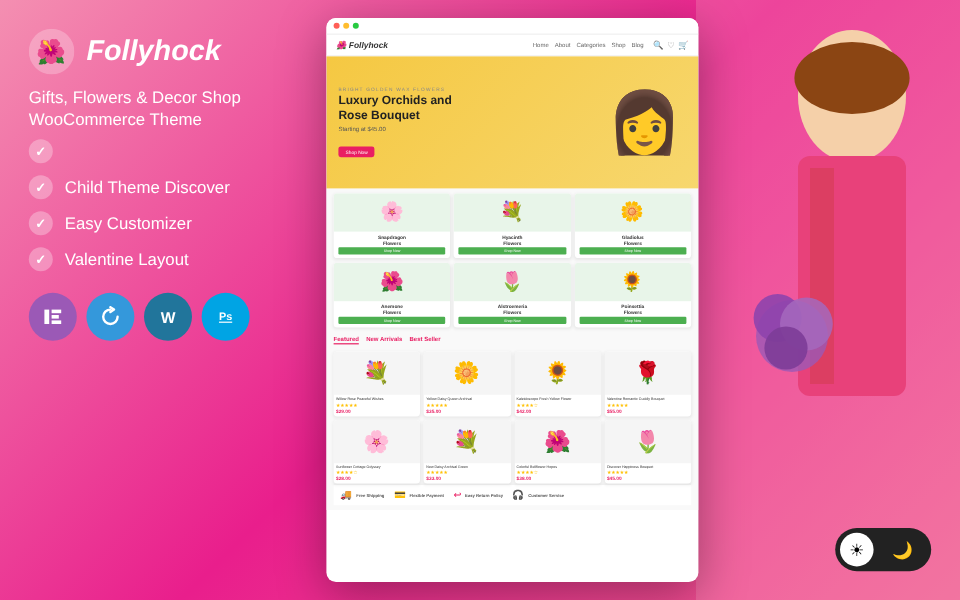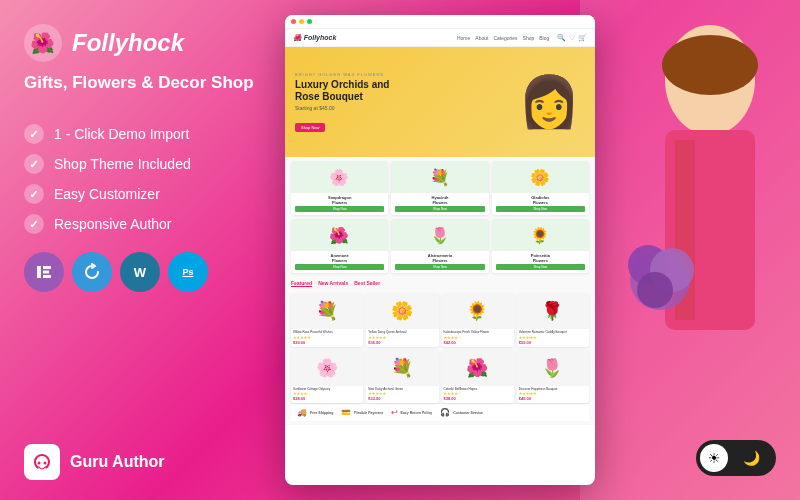--- a/index.html
+++ b/index.html
@@ -44,25 +44,25 @@
     }
 
     .logo-text {
       font-size: 24px;
       font-weight: 700;
       color: #fff;
       font-style: italic;
     }
 
     .tagline {
-      font-size: 17px;
-      font-weight: 700;
+      font-size: 14px;
+      font-weight: 400;
       color: #fff;
       line-height: 1.3;
-      margin-bottom: 30px;
+      margin-bottom: 8px;
     }
 
     .features-list {
       list-style: none;
       margin-bottom: 18px;
     }
 
     .features-list li {
       display: flex;
       align-items: center;
@@ -132,21 +132,21 @@
 
     .author-text {
       color: #fff;
       font-size: 16px;
       font-weight: 600;
     }
 
     
     .theme-preview-area {
       position: absolute;
-      left: 285px;
+      left: 272px;
       top: 15px;
       width: 310px;
       height: 470px;
       z-index: 3;
       border-radius: 8px;
       overflow: hidden;
       box-shadow: 0 10px 40px rgba(0,0,0,0.35);
       background: #fff;
     }
 
@@ -456,38 +456,38 @@
           <svg viewBox="0 0 38 38" fill="none" xmlns="http://www.w3.org/2000/svg">
             <circle cx="19" cy="19" r="19" fill="rgba(255,255,255,0.25)"></circle>
             <text x="19" y="26" text-anchor="middle" font-size="20" fill="white">🌺</text>
           </svg>
         </div>
         <span class="logo-text">Follyhock</span>
       </div>
 
       <div class="tagline">
         <div>Gifts, Flowers &amp; Decor Shop</div>
+        <div>WooCommerce Theme</div>
       </div>
 
       <ul class="features-list">
         <li>
           <div class="check-icon">✓</div>
-          <span>1 - Click Demo Import</span>
         </li>
         <li>
           <div class="check-icon">✓</div>
-          <span>Shop Theme Included</span>
+          <span>Child Theme Discover</span>
         </li>
         <li>
           <div class="check-icon">✓</div>
           <span>Easy Customizer</span>
         </li>
         <li>
           <div class="check-icon">✓</div>
-          <span>Responsive Author</span>
+          <span>Valentine Layout</span>
         </li>
       </ul>
 
       <div class="tech-badges">
         <div class="badge badge-e">
           <svg width="20" height="20" viewBox="0 0 20 20">
               <rect x="3" y="4" width="4" height="12" fill="white"></rect>
               <rect x="9" y="4" width="8" height="3" fill="white"></rect>
               <rect x="9" y="8.5" width="6" height="3" fill="white"></rect>
               <rect x="9" y="13" width="8" height="3" fill="white"></rect>
@@ -501,31 +501,20 @@
         </div>
         <div class="badge badge-wp">
           <span style="font-size:13px;font-weight:900">W</span>
         </div>
         <div class="badge badge-ps">
           <span style="font-size:9px;font-weight:900">Ps</span>
         </div>
       </div>
     </div>
 
-    <div class="author-area">
-      <div class="author-icon">
-        <svg width="24" height="20" viewBox="0 0 24 20" fill="none">
-          <path d="M12 2C8 2 4 5 4 10c0 3 1.5 5.5 4 7l1-2c-1.5-1-3-3-3-5 0-3.3 2.7-6 6-6s6 2.7 6 6c0 2-1.5 4-3 5l1 2c2.5-1.5 4-4 4-7 0-5-4-8-8-8z" fill="#e91e63"></path>
-          <circle cx="9" cy="11" r="1.5" fill="#e91e63"></circle>
-          <circle cx="15" cy="11" r="1.5" fill="#e91e63"></circle>
-          <path d="M9 15c0 0 1.5 2 3 2s3-2 3-2" stroke="#e91e63" stroke-width="1.2" fill="none" stroke-linecap="round"></path>
-        </svg>
-      </div>
-      <span class="author-text">Guru Author</span>
-    </div>
   </div>
 
   <div class="theme-preview-area">
 
     <div class="theme-topbar">
       <div class="dot dot-r"></div>
       <div class="dot dot-y"></div>
       <div class="dot dot-g"></div>
     </div>
 

